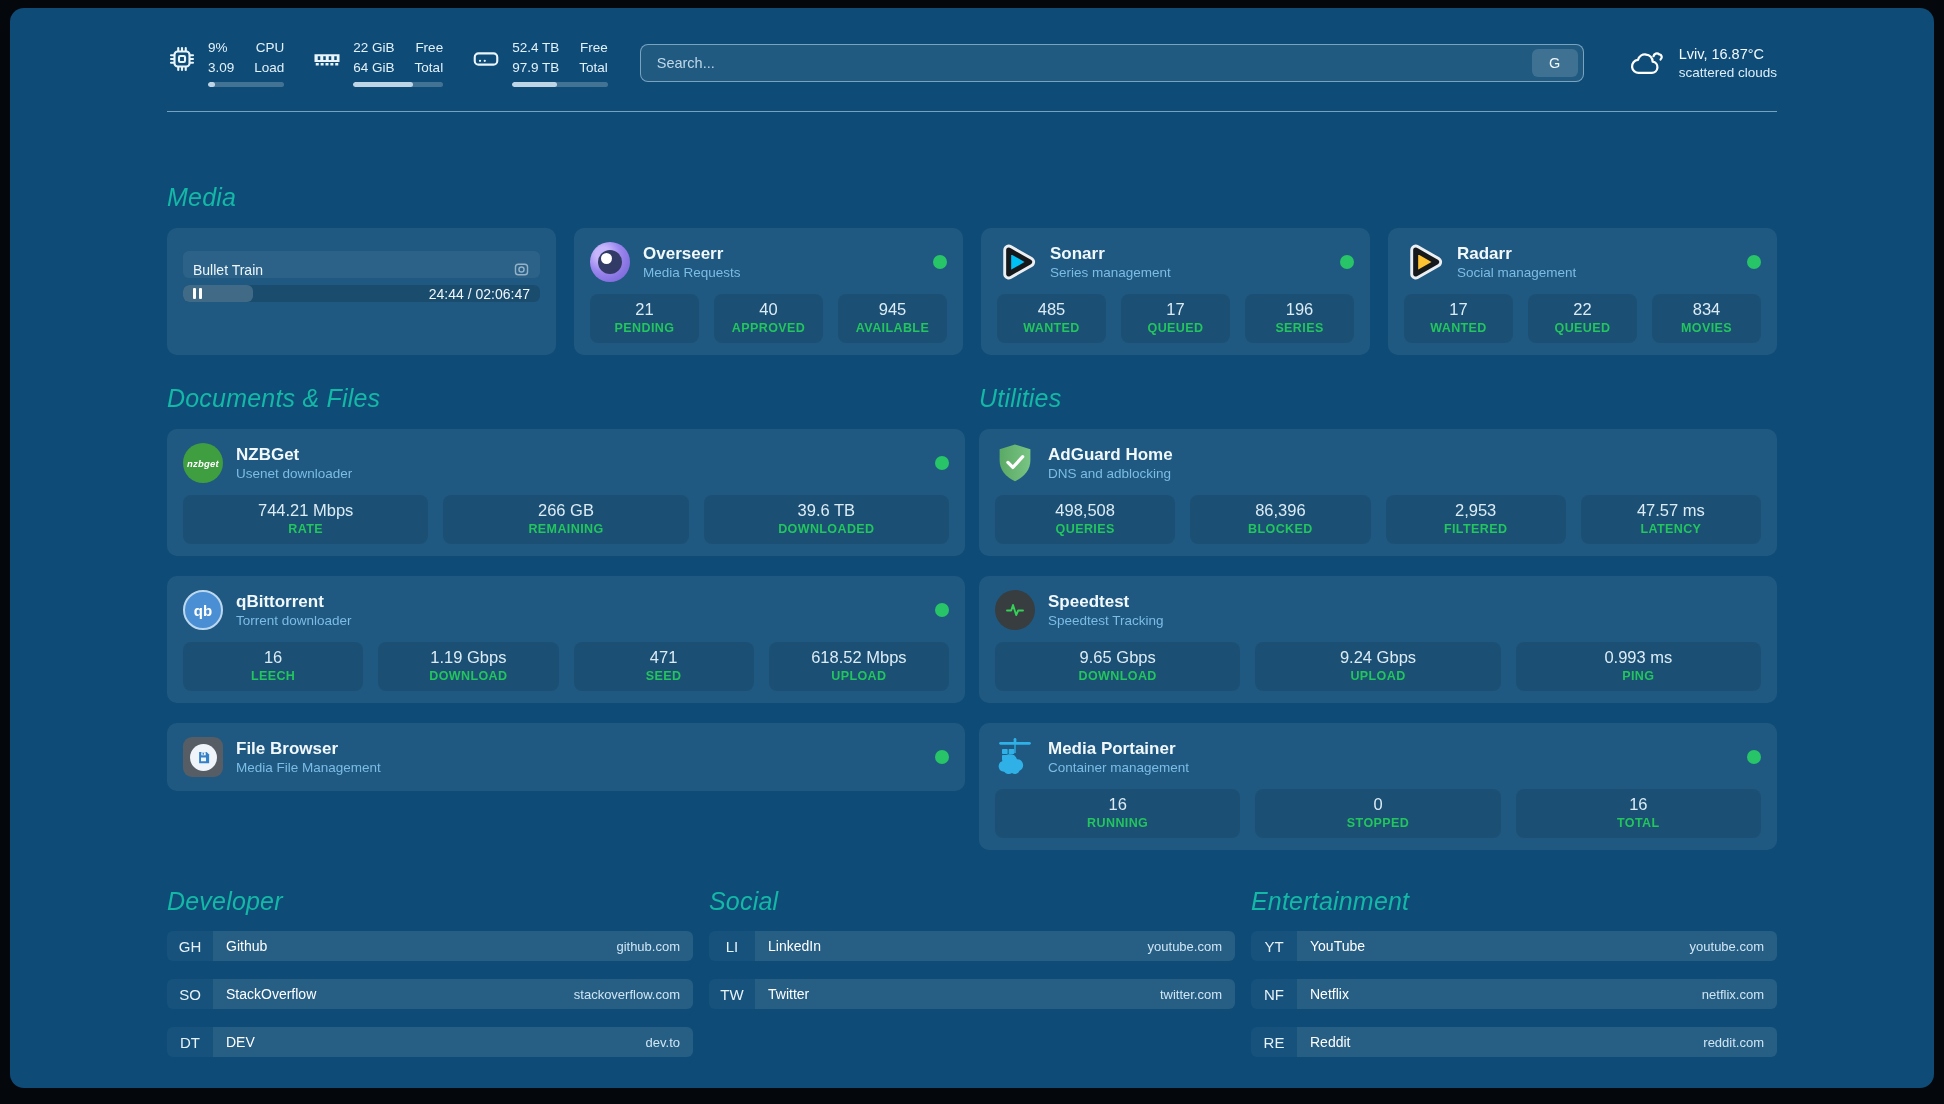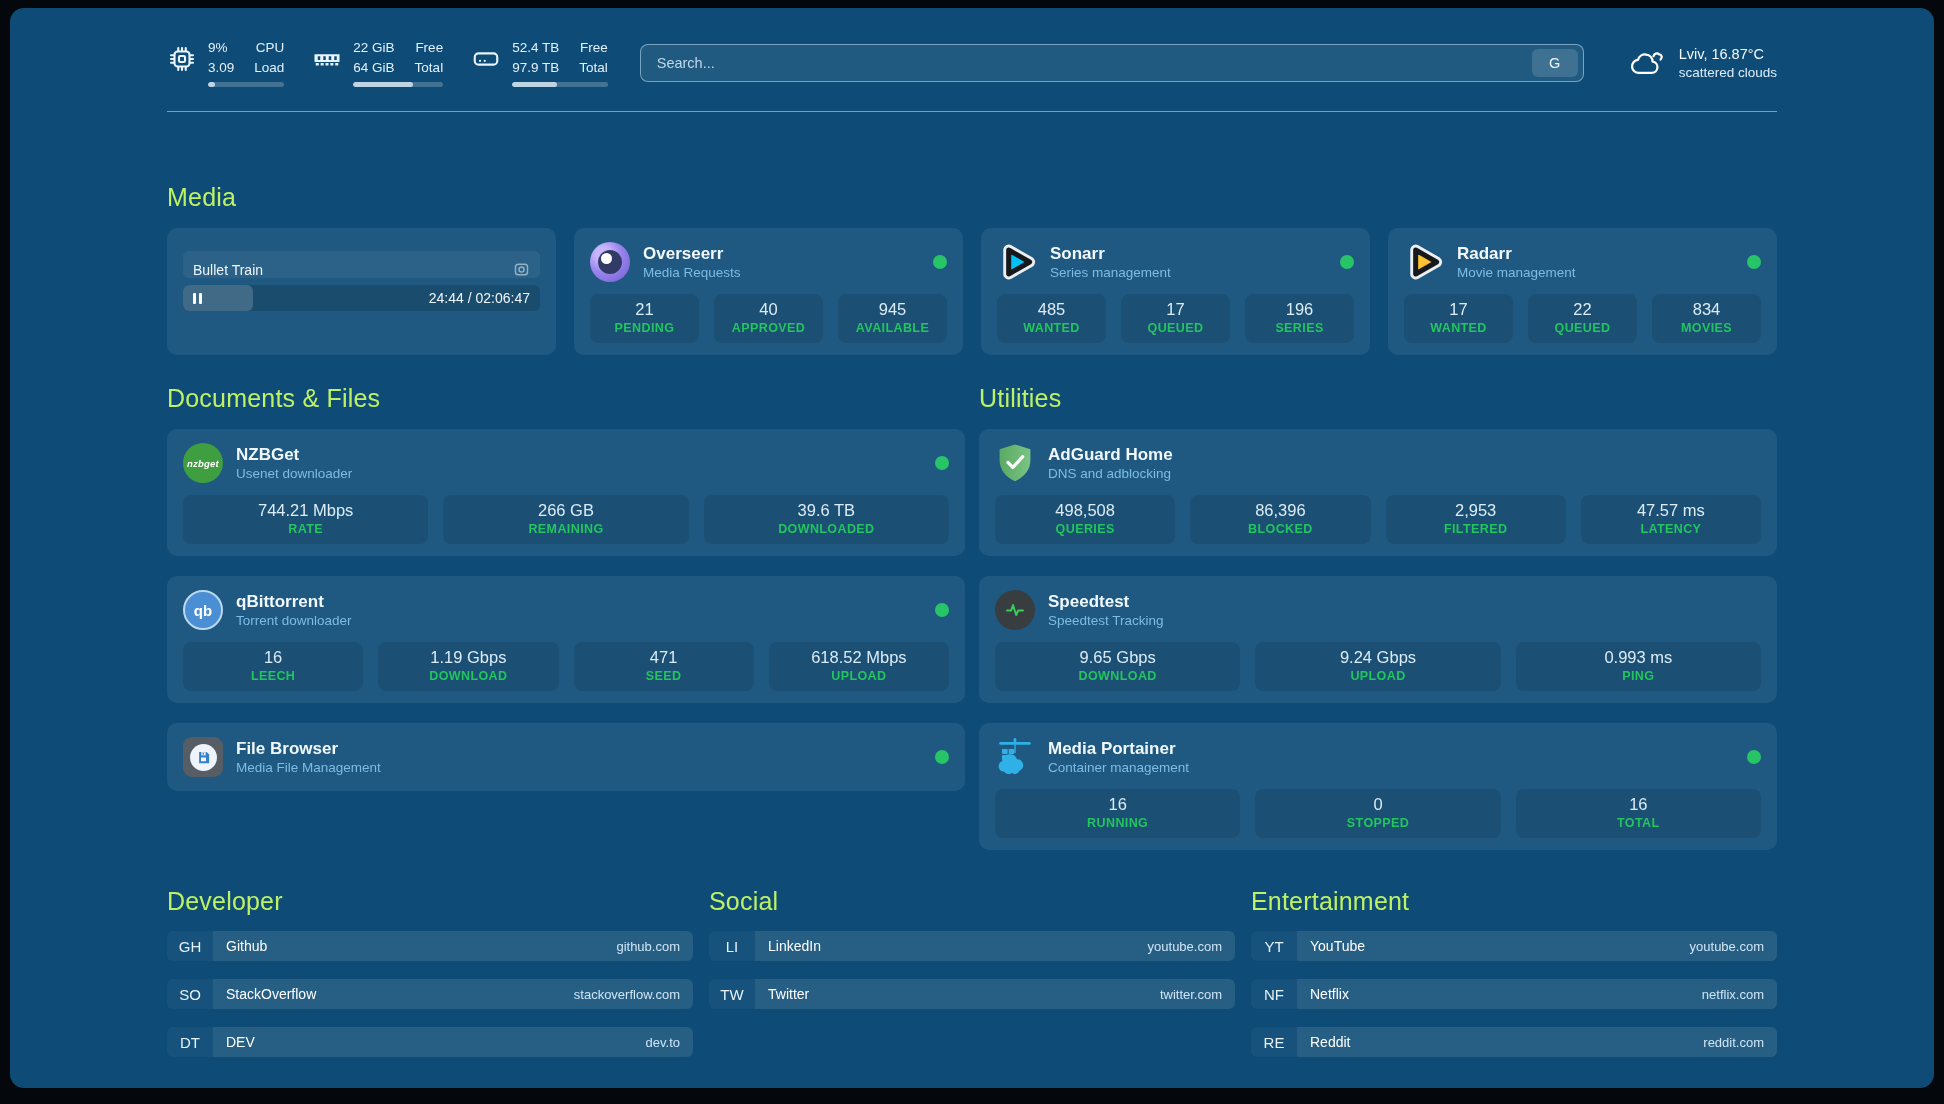--- a/index.html
+++ b/index.html
@@ -37,21 +37,21 @@
 
   .weather { display:flex; align-items:center; gap:13px; color:#f3f9fd; flex:none; }
   .weather-icon { width:38px; height:34px; }
   .weather-icon svg { width:100%; height:100%; display:block; }
   .weather-l1 { font-size:14.5px; line-height:1.4; }
   .weather-l2 { font-size:13.5px; color:#ddeefa; line-height:1.3; }
 
   .divider { margin-top:24px; height:1px; background:rgba(205,232,248,0.55); }
 
   
-  .section-title { font-size:25px; font-weight:500; color:#bef264; letter-spacing:.2px; line-height:1.2; }
+  .section-title { font-size:25px; font-weight:500; color:#14b8a6; letter-spacing:.2px; line-height:1.2;font-style:italic; }
   .media-head { margin:70px 0 16px; }
   .media-grid { display:grid; grid-template-columns:repeat(4,1fr); gap:18px; }
 
   .card { background:rgba(255,255,255,0.075); border-radius:10px; padding:12px 16px; position:relative; cursor:pointer; }
   .card-header { display:flex; align-items:center; gap:13px; min-height:44px; }
   .svc-icon { width:40px; height:40px; flex:none; display:flex; align-items:center; justify-content:center; position:relative; }
   .svc-icon svg { display:block; }
   .svc-meta { display:flex; flex-direction:column; gap:1px; min-width:0; }
   .svc-name { font-size:17px; font-weight:600; color:#f1f8fc; white-space:nowrap; }
   .svc-sub { font-size:13.5px; color:#7cbce5; white-space:nowrap; }
@@ -60,21 +60,21 @@
   .stats-row { display:flex; gap:15px; margin-top:10px; }
   .stat { flex:1; background:rgba(0,0,0,0.10); border-radius:8px; text-align:center; padding:6px 3px 8px; min-width:0; }
   .stat-value { font-size:16.5px; color:#dcecf6; white-space:nowrap; }
   .stat-label { font-size:12.5px; font-weight:700; color:#22c55e; margin-top:2px; letter-spacing:.4px; white-space:nowrap; }
 
   
   .media-row { margin-top:11px; height:27px; background:rgba(255,255,255,0.06); border-radius:6px;
     display:flex; align-items:flex-end; justify-content:space-between; padding:0 10px; font-size:14px; color:#eef6fb; }
   .cam { width:17px; height:17px; opacity:.55; }
   .cam svg { width:100%; height:100%; display:block; }
-  .progress-row { margin-top:7px; height:26px; background:rgba(0,0,0,0.14); border-radius:6px;
+  .progress-row { margin-top:7px; height:17px; background:rgba(0,0,0,0.14); border-radius:6px;
     position:relative; overflow:hidden; display:flex; align-items:center; }
   .progress-fill { position:absolute; left:0; top:0; bottom:0; background:rgba(255,255,255,0.17); border-radius:6px; }
   .pause { display:flex; gap:3px; margin-left:10px; position:relative; }
   .pause span { width:3px; height:11px; background:#fff; border-radius:1px; display:block; }
   .ptime { margin-left:auto; margin-right:10px; font-size:14px; color:#f0f7fc; position:relative; }
 
   .two-col { display:grid; grid-template-columns:1fr 1fr; column-gap:14px; margin-top:28px; align-items:start; }
   .col .section-title { margin:0 0 16px; }
   .col .card { margin-bottom:20px; }
   .col .card:last-child { margin-bottom:0; }
@@ -301,21 +301,21 @@
     <div class="card">
       <div class="card-header">
         <div class="svc-icon">
           <svg width="40" height="40" viewBox="0 0 24 24">
             <path d="M7 4.8 19.6 12 7 19.2 Z" fill="none" stroke="#eceff1" stroke-width="6.5" stroke-linejoin="round"></path>
             <path d="M7 4.8 19.6 12 7 19.2 Z" fill="#ffc230" stroke="#16191c" stroke-width="3" stroke-linejoin="round"></path>
           </svg>
         </div>
         <div class="svc-meta">
           <span class="svc-name">Radarr</span>
-          <span class="svc-sub">Movie management</span>
+          <span class="svc-sub">Social management</span>
         </div>
         <span class="dot"></span>
       </div>
       <div class="stats-row">
         <div class="stat">
           <div class="stat-value">17</div>
           <div class="stat-label">WANTED</div>
         </div>
         <div class="stat">
           <div class="stat-value">22</div>

